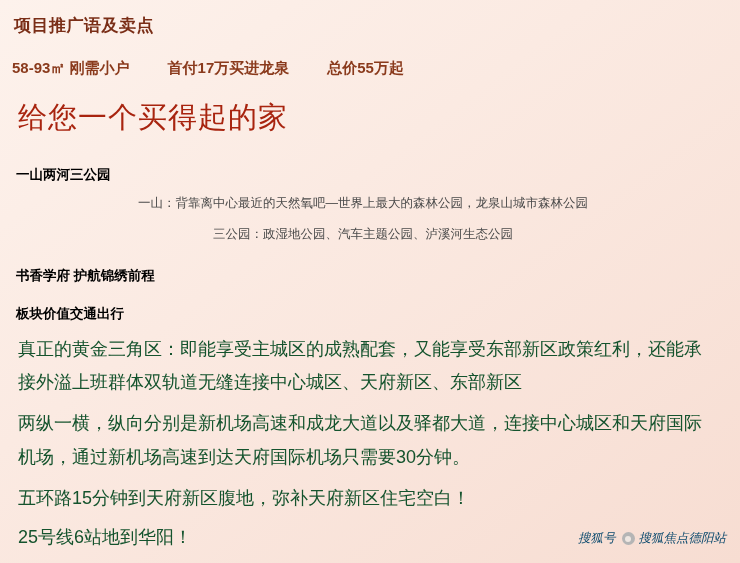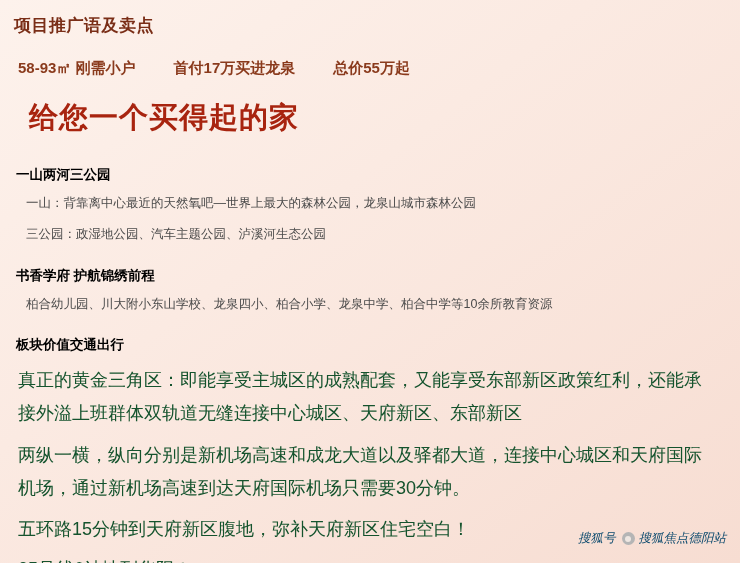--- a/index.html
+++ b/index.html
@@ -27,47 +27,48 @@
     color: #7a2e17;
     letter-spacing: 0.5px;
     margin: 4px 0 22px 2px;
   }
   .kicker-row {
     display: flex;
     align-items: baseline;
     font-size: 15px;
     font-weight: bold;
     color: #8a3a1c;
-    margin: 0 0 20px 6px;
+    margin: 0 0 20px 0;
   }
   .kicker-row span {
     margin-right: 38px;
     white-space: nowrap;
   }
   .kicker-row span:last-child {
     margin-right: 0;
   }
   .headline {
     font-size: 29px;
-    font-weight: bold;
+    font-weight: normal;
     color: #a8240f;
     letter-spacing: 1px;
-    margin: 0 0 28px 17px;
+    margin: 0 0 28px 6px;
   }
   .section-head {
     font-size: 13.5px;
     font-weight: bold;
     color: #000000;
     margin: 0 0 10px 4px;
   }
   .body-line {
     font-size: 12.5px;
     color: #4a4a4a;
     line-height: 1.55;
-    margin: 0 0 12px 14px;
+    margin: 0 0 12px 6px;
+    text-align: center;
   }
   .para {
     font-size: 18px;
     color: #14532d;
     line-height: 1.85;
     margin: 0 0 8px 6px;
     max-width: 700px;
   }
   .para.small-gap {
     margin-bottom: 6px;
@@ -122,21 +123,20 @@
   <div class="section">
     <div class="section-head">一山两河三公园</div>
     <div class="body-line">一山：背靠离中心最近的天然氧吧—世界上最大的森林公园，龙泉山城市森林公园</div>
     <div class="body-line">三公园：政湿地公园、汽车主题公园、泸溪河生态公园</div>
   </div>
 
   <div class="gap-md"></div>
 
   <div class="section">
     <div class="section-head">书香学府 护航锦绣前程</div>
-    <div class="body-line">柏合幼儿园、川大附小东山学校、龙泉四小、柏合小学、龙泉中学、柏合中学等10余所教育资源</div>
   </div>
 
   <div class="gap-md"></div>
 
   <div class="section">
     <div class="section-head">板块价值交通出行</div>
     <div class="para">真正的黄金三角区：即能享受主城区的成熟配套，又能享受东部新区政策红利，还能承接外溢上班群体双轨道无缝连接中心城区、天府新区、东部新区</div>
     <div class="para">两纵一横，纵向分别是新机场高速和成龙大道以及驿都大道，连接中心城区和天府国际机场，通过新机场高速到达天府国际机场只需要30分钟。</div>
     <div class="para small-gap">五环路15分钟到天府新区腹地，弥补天府新区住宅空白！</div>
     <div class="para small-gap">25号线6站地到华阳！</div>

